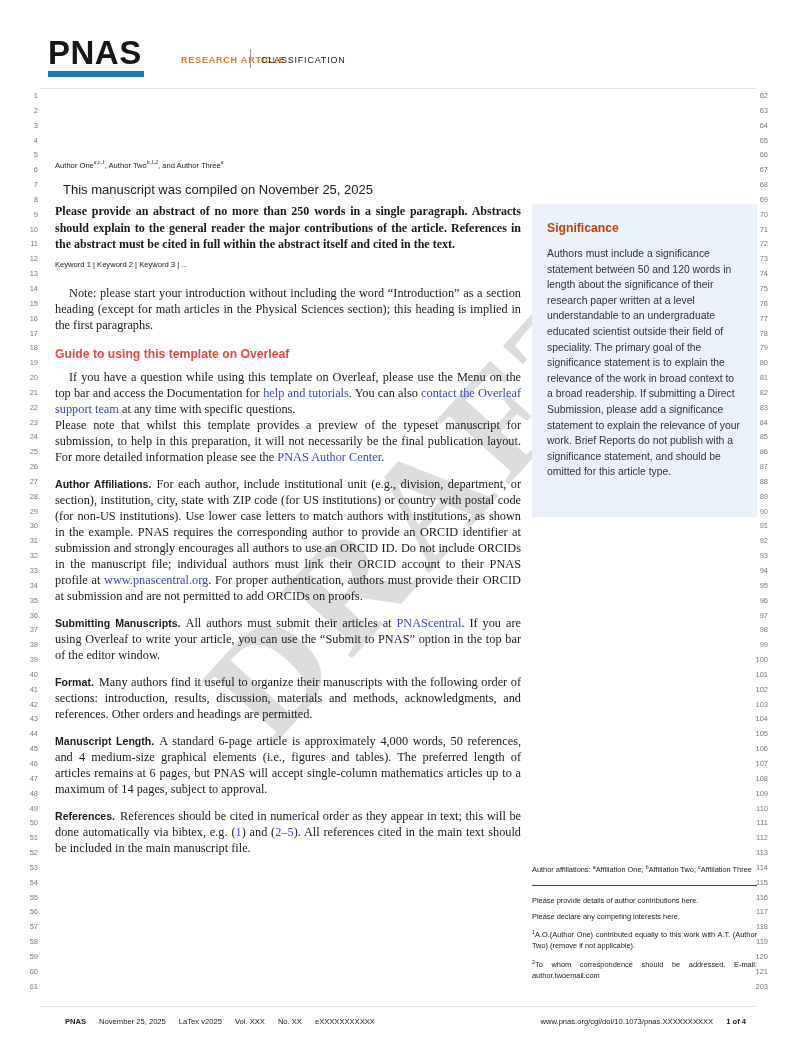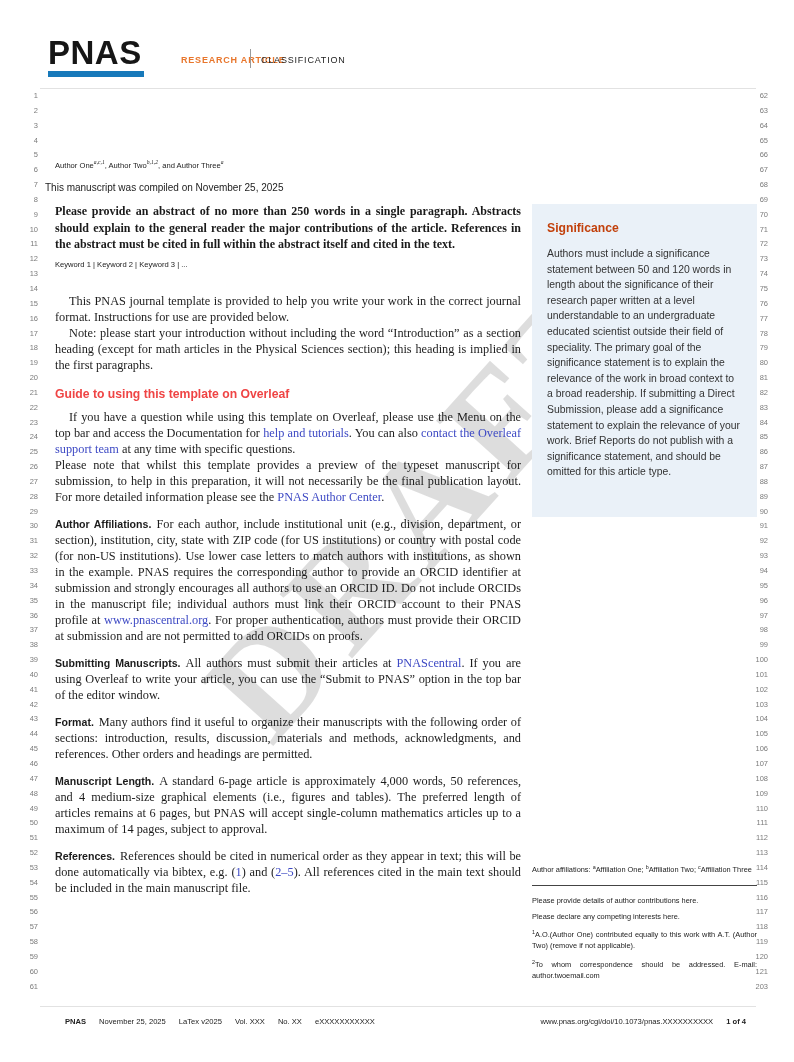--- a/index.html
+++ b/index.html
@@ -25,27 +25,27 @@
   .linenos{position:absolute;top:91px;font-size:7.5px;color:#7b7b7b;z-index:2;}
   .linenos div{height:14.85px;}
   .linenos.left{left:22px;width:16px;text-align:right;}
   .linenos.right{left:748px;width:20px;text-align:right;}
 
   
   .title{position:absolute;left:55px;top:94px;width:692px;margin:0;font-size:17.5px;font-weight:bold;
     line-height:27px;color:#111;z-index:1;}
   .byline{position:absolute;left:55px;top:159px;font-size:7.6px;color:#222;z-index:1;}
   .byline sup{font-size:5.6px;font-style:italic;font-family:"Liberation Serif",serif;}
-  .compiled{position:absolute;left:45px;top:182px;font-size:10px;color:#222;z-index:1;text-align:center;}
+  .compiled{position:absolute;left:63px;top:182px;font-size:13px;color:#222;z-index:1;text-align:center;}
 
   
   .left-col{position:absolute;left:55px;top:203px;width:466px;z-index:1;}
   .abstract{font-family:"Liberation Serif",serif;font-weight:700;font-size:12px;line-height:16.6px;
     text-align:justify;color:#1a1a1a;margin:0;}
-  .keywords{margin:7px 0 24px 0;font-size:7.6px;color:#222;}
+  .keywords{margin:7px 0 16px 0;font-size:7.6px;color:#222;}
   .bp{font-family:"Liberation Serif",serif;font-size:12.3px;line-height:16px;text-align:justify;
     color:#1c1c1c;margin:0;}
   .indent{text-indent:14px;}
   .sec-heading{font-family:"Liberation Sans",sans-serif;font-size:12.2px;font-weight:bold;color:#ef4444;
     margin:14px 0 8px 0;}
   .sub{margin-top:11px;}
   .lead{font-family:"Liberation Sans",sans-serif;font-weight:bold;font-size:10.6px;margin-right:5px;}
   .lnk{color:#3d49c4;text-decoration:none;cursor:pointer;}
 
   
@@ -214,21 +214,20 @@
 
   <div class="byline">
     <span>Author One</span><sup>a,c,1</sup><span>, </span><span>Author Two</span><sup>b,1,2</sup><span>, and </span><span>Author Three</span><sup>a</sup>
   </div>
   <div class="compiled">This manuscript was compiled on November 25, 2025</div>
 
   <div class="left-col">
     <p class="abstract">Please provide an abstract of no more than 250 words in a single paragraph. Abstracts should explain to the general reader the major contributions of the article. References in the abstract must be cited in full within the abstract itself and cited in the text.</p>
     <div class="keywords">Keyword 1 | Keyword 2 | Keyword 3 | ...</div>
 
-    <p class="bp indent">This PNAS journal template is provided to help you write your work in the correct journal format. Instructions for use are provided below.</p>
     <p class="bp indent">Note: please start your introduction without including the word “Introduction” as a section heading (except for math articles in the Physical Sciences section); this heading is implied in the first paragraphs.</p>
 
     <div class="sec-heading">Guide to using this template on Overleaf</div>
     <p class="bp indent"><span>If you have a question while using this template on Overleaf, please use the Menu on the top bar and access the Documentation for </span><a class="lnk">help and tutorials</a><span>. You can also </span><a class="lnk">contact the Overleaf support team</a><span> at any time with specific questions.</span></p>
     <p class="bp"><span>Please note that whilst this template provides a preview of the typeset manuscript for submission, to help in this preparation, it will not necessarily be the final publication layout. For more detailed information please see the </span><a class="lnk">PNAS Author Center</a><span>.</span></p>
 
     <p class="bp sub"><b class="lead">Author Affiliations.</b><span>For each author, include institutional unit (e.g., division, department, or section), institution, city, state with ZIP code (for US institutions) or country with postal code (for non-US institutions). Use lower case letters to match authors with institutions, as shown in the example. PNAS requires the corresponding author to provide an ORCID identifier at submission and strongly encourages all authors to use an ORCID ID. Do not include ORCIDs in the manuscript file; individual authors must link their ORCID account to their PNAS profile at </span><a class="lnk">www.pnascentral.org</a><span>. For proper authentication, authors must provide their ORCID at submission and are not permitted to add ORCIDs on proofs.</span></p>
 
     <p class="bp sub"><b class="lead">Submitting Manuscripts.</b><span>All authors must submit their articles at </span><a class="lnk">PNAScentral</a><span>. If you are using Overleaf to write your article, you can use the “Submit to PNAS” option in the top bar of the editor window.</span></p>
 

